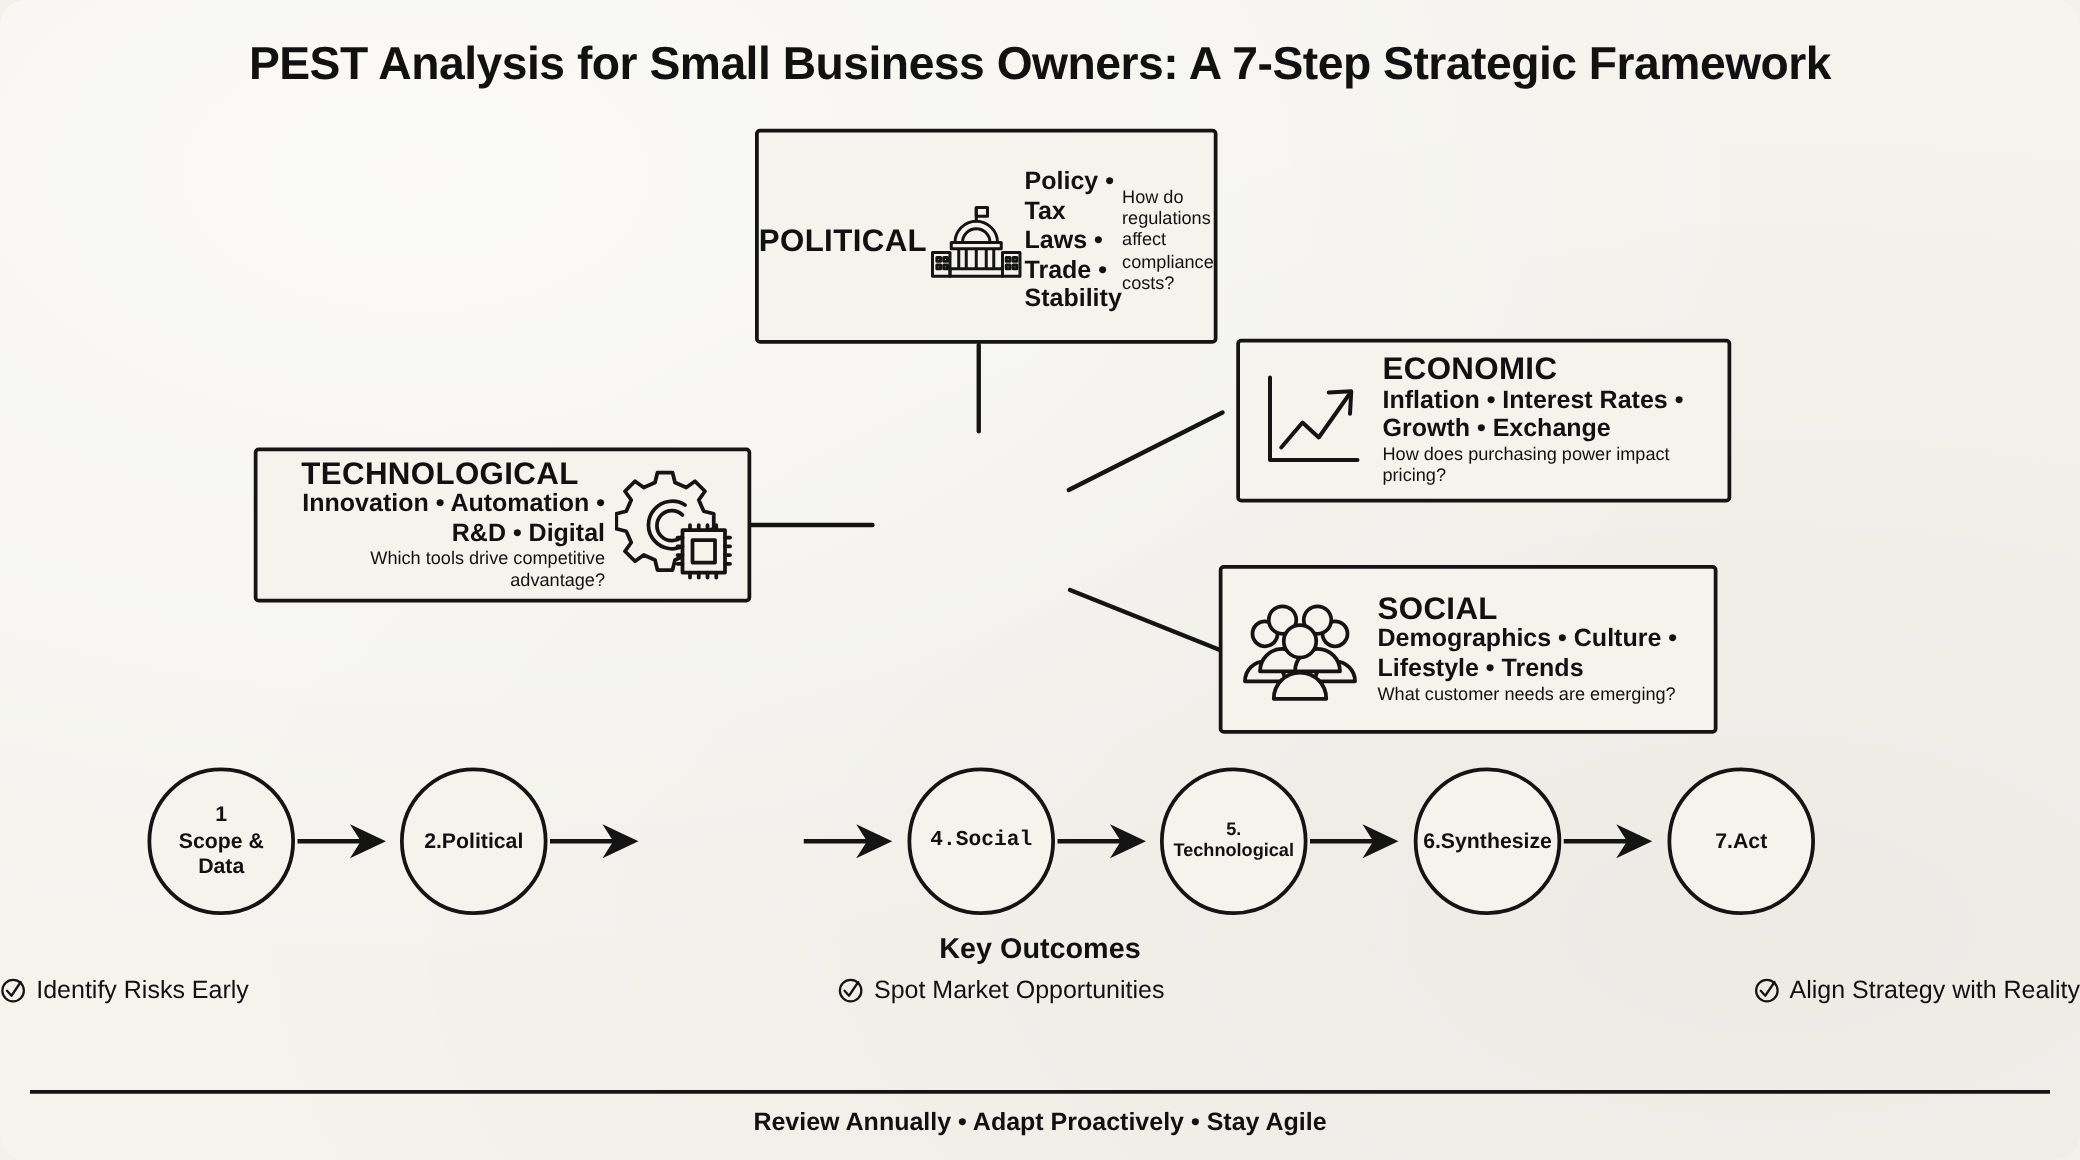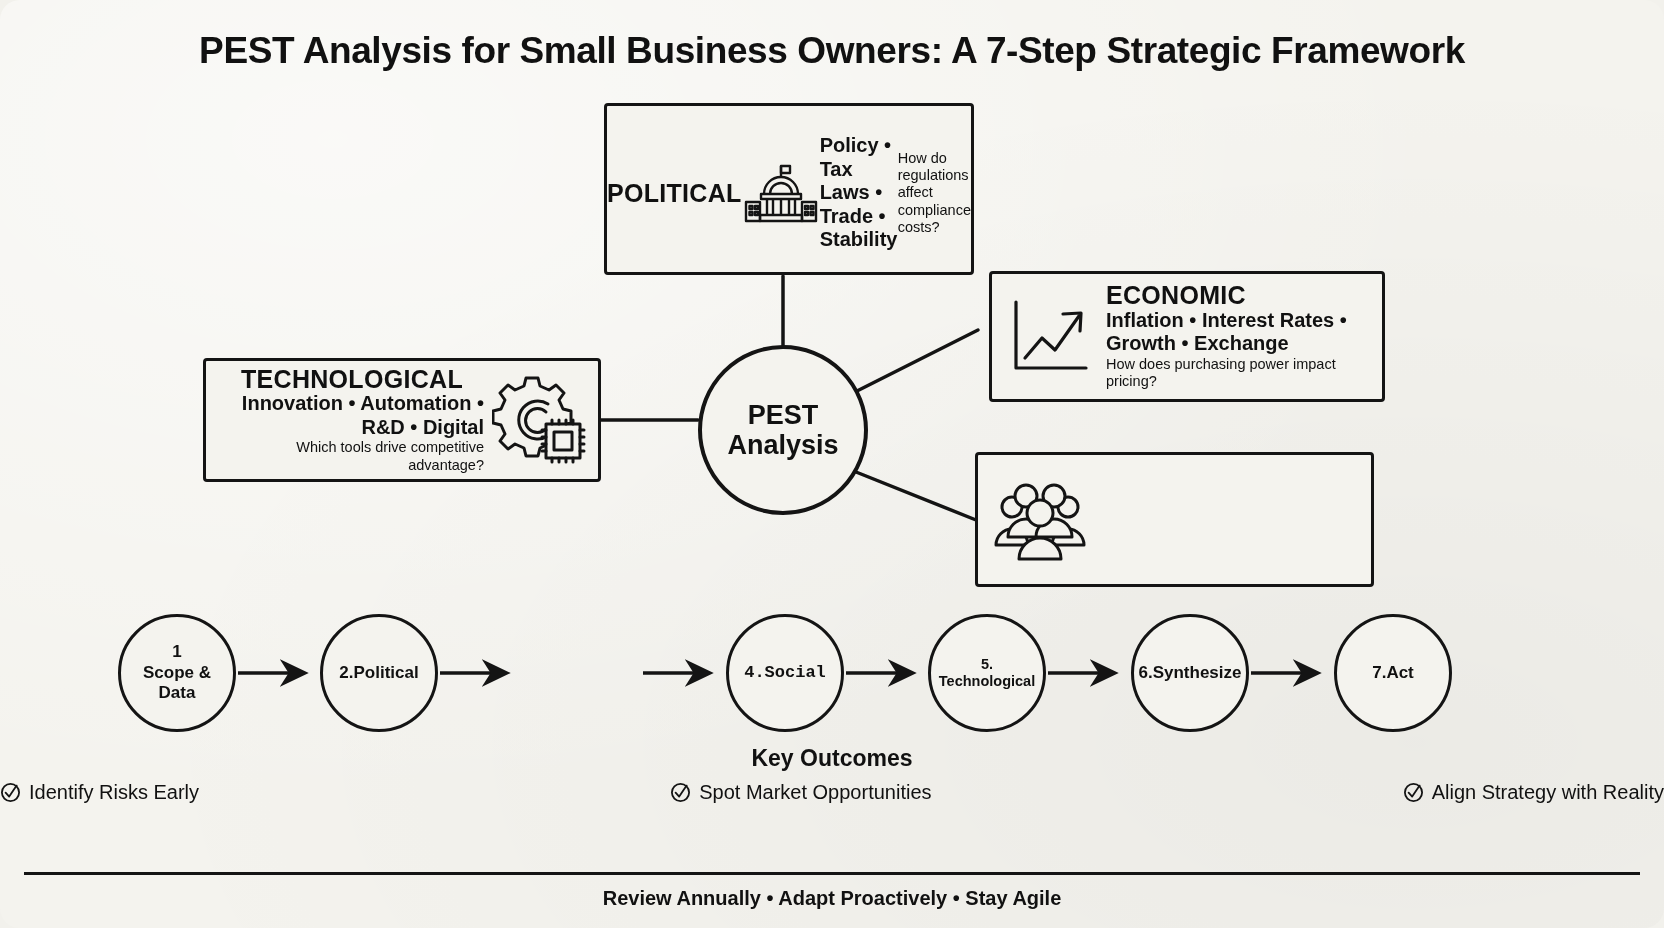--- a/index.html
+++ b/index.html
@@ -310,20 +310,26 @@
             <circle cx="34" cy="19" r="11"></circle>
             <path d="M16 60 a18 18 0 0 1 36 0 z"></path>
 
             <circle cx="62" cy="19" r="11"></circle>
             <path d="M44 60 a18 18 0 0 1 36 0 z"></path>
 
             <circle cx="48" cy="36" r="13"></circle>
             <path d="M27 82 a21 21 0 0 1 42 0 z"></path>
           </g>
         </svg>
+      </div>
+      <div class="text-col">
+        <div class="q-title">SOCIAL</div>
+        <div class="q-keywords">Demographics • Culture •</div>
+        <div class="q-keywords">Lifestyle • Trends</div>
+        <div class="q-question">What customer needs are emerging?</div>
       </div>
     </div>
   </div>
 
   <div class="qbox technological row-box">
     <div class="inner">
       <div class="text-col">
         <div class="q-title">TECHNOLOGICAL</div>
         <div class="q-keywords">Innovation • Automation •</div>
         <div class="q-keywords">R&amp;D • Digital</div>
@@ -355,26 +361,20 @@
             <line x1="88" y1="58" x2="92" y2="58"></line>
             <line x1="88" y1="65" x2="92" y2="65"></line>
             <line x1="88" y1="72" x2="92" y2="72"></line>
             <line x1="88" y1="79" x2="92" y2="79"></line>
           </g>
         </svg>
       </div>
     </div>
   </div>
 
-  <div id="hub">
-    <div class="hub-label">
-      <div>PEST</div>
-      <div>Analysis</div>
-    </div>
-  </div>
 
   <div id="steps">
     <svg width="1664" height="126" viewBox="0 0 1664 126" style="position:absolute;left:0;top:0;">
       <defs>
         <marker id="ar" markerWidth="9" markerHeight="9" refX="6.4" refY="4.2" orient="auto">
           <path d="M0,0.4 L8,4.2 L0,8 L2.4,4.2 z" fill="#141414"></path>
         </marker>
       </defs>
       <g stroke="#141414" stroke-width="3.6" marker-end="url(#ar)">
         <line x1="238" y1="61" x2="303" y2="61"></line>

